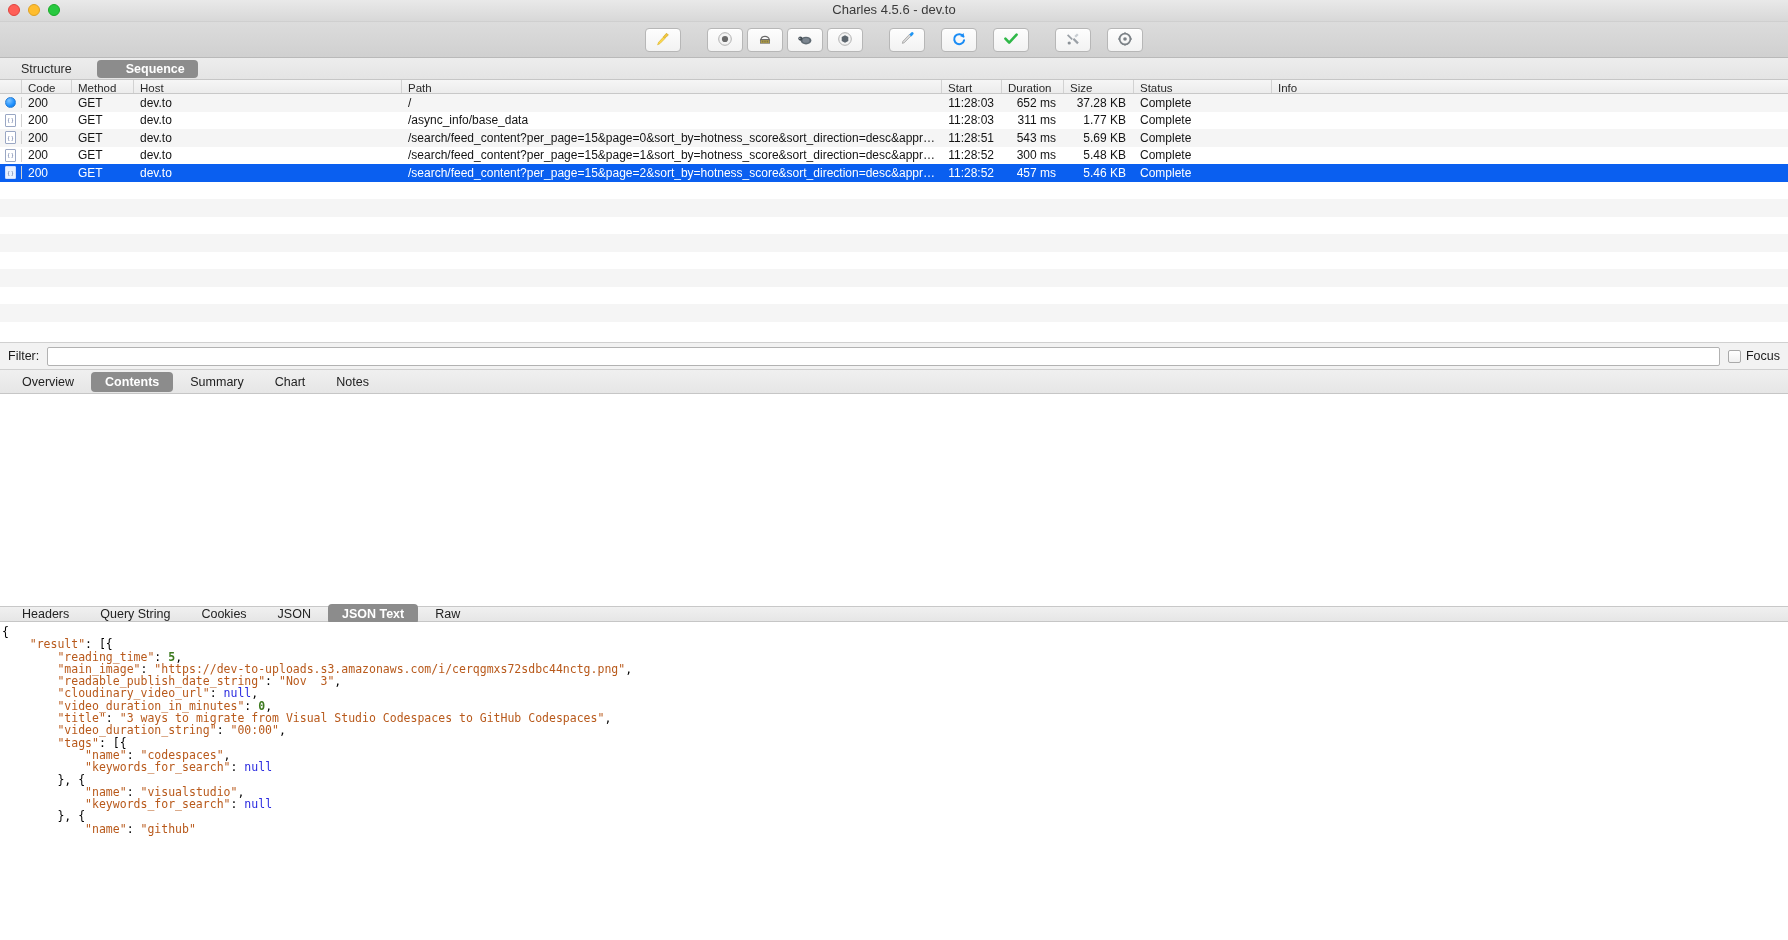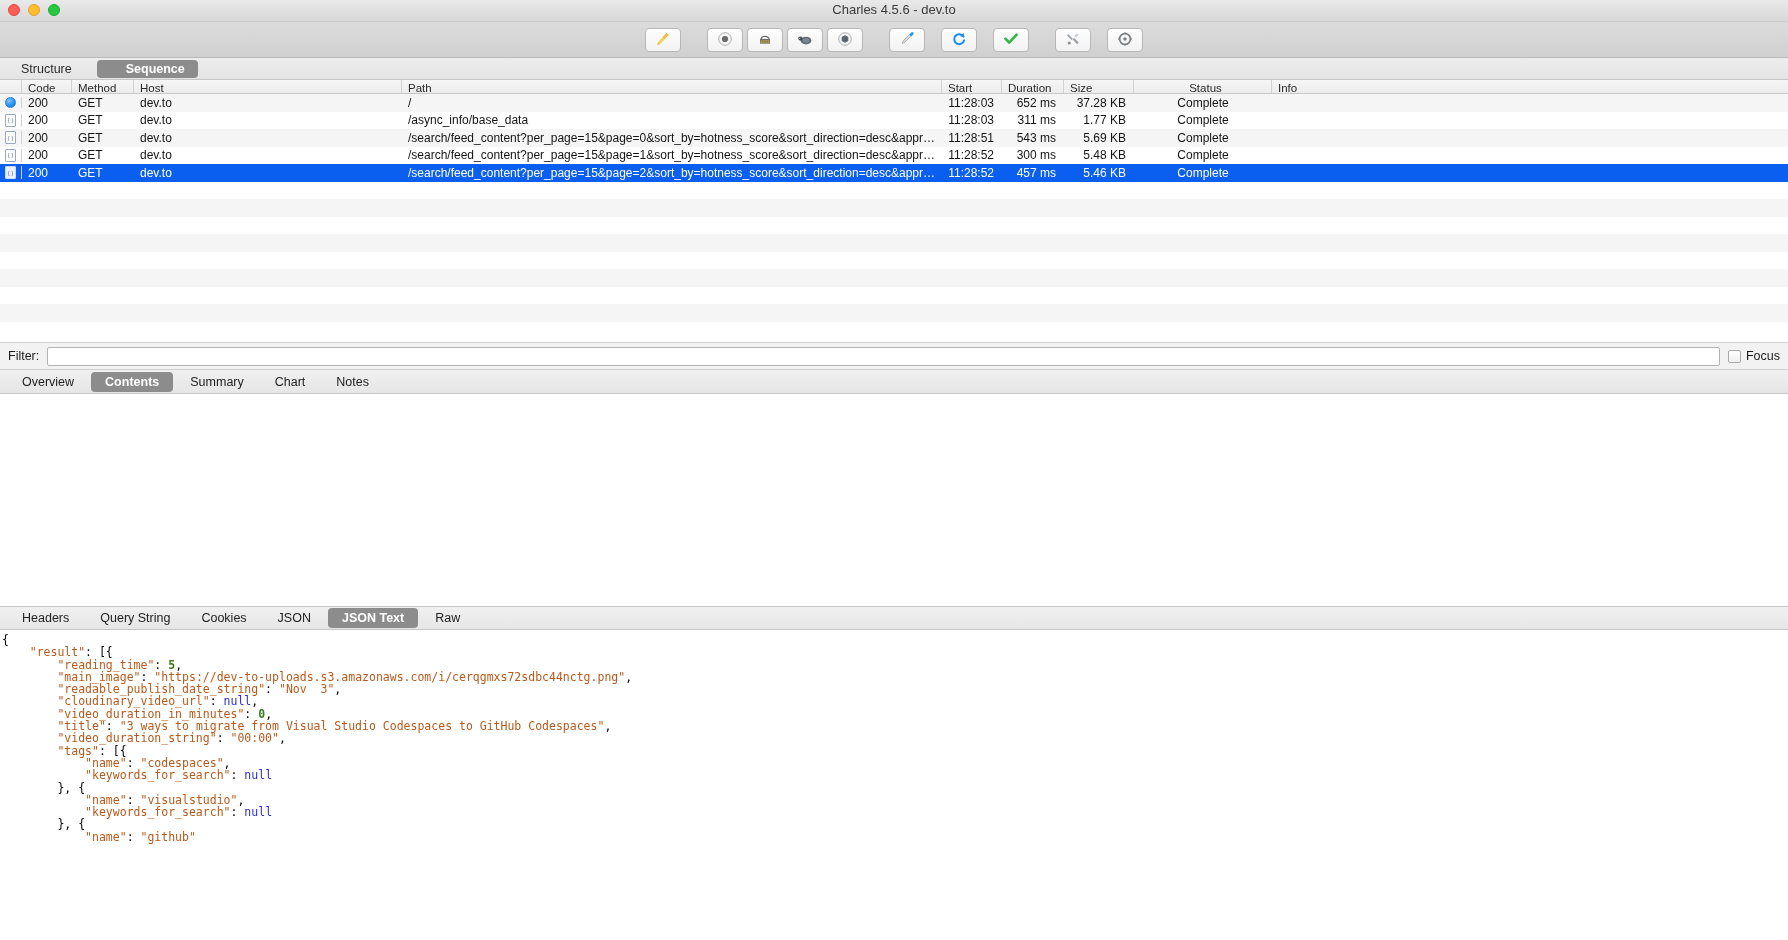--- a/index.html
+++ b/index.html
@@ -111,21 +111,21 @@
   }
   .th:last-child { border-right: none; }
   .c-icon { width: 22px; border-right: 1px solid #d2d2d2; }
   .c-code { width: 50px; }
   .c-method { width: 62px; }
   .c-host { width: 268px; }
   .c-path { width: 540px; }
   .c-start { width: 60px; }
   .c-dur { width: 62px; }
   .c-size { width: 70px; }
-  .c-status { width: 138px; text-align: center; }
+  .c-status { width: 138px; }
   .c-info { width: 510px; }
 
   .trow {
     display: flex;
     height: 17.5px;
     font-size: 12px;
     color: #141414;
     align-items: center;
     cursor: default;
   }
@@ -228,21 +228,21 @@
   }
 
   
   .midpane {
     height: 212px;
     background: #ffffff;
   }
 
   
   .bottabs {
-    height: 24px;
+    height: 16px;
     background: linear-gradient(to bottom, #f0f0f0 0%, #e6e6e6 100%);
     border-top: 1px solid #c8c8c8;
     border-bottom: 1px solid #c6c6c6;
     display: flex;
     align-items: center;
     padding-left: 8px;
     gap: 3px;
   }
   .btab {
     font-size: 12.5px;

